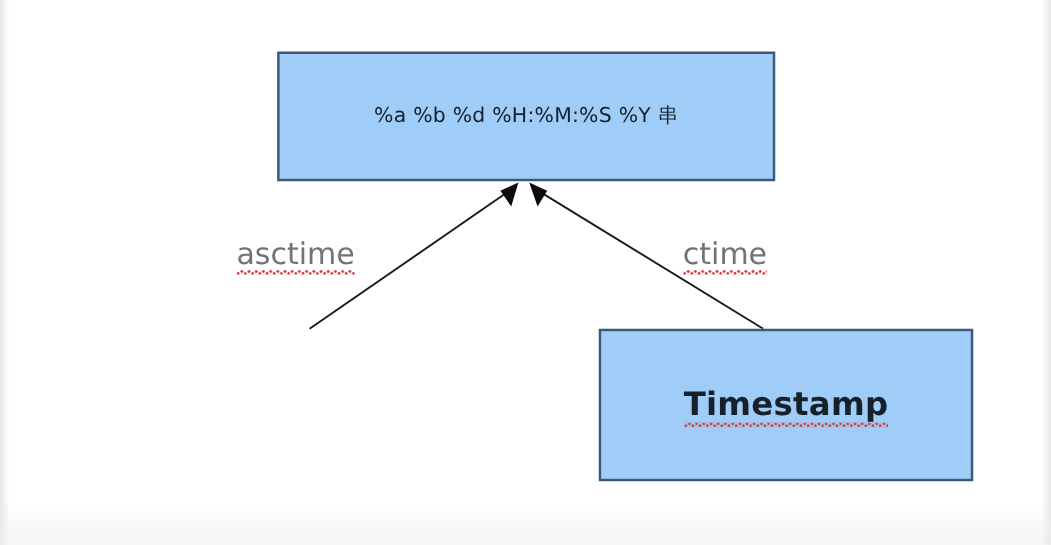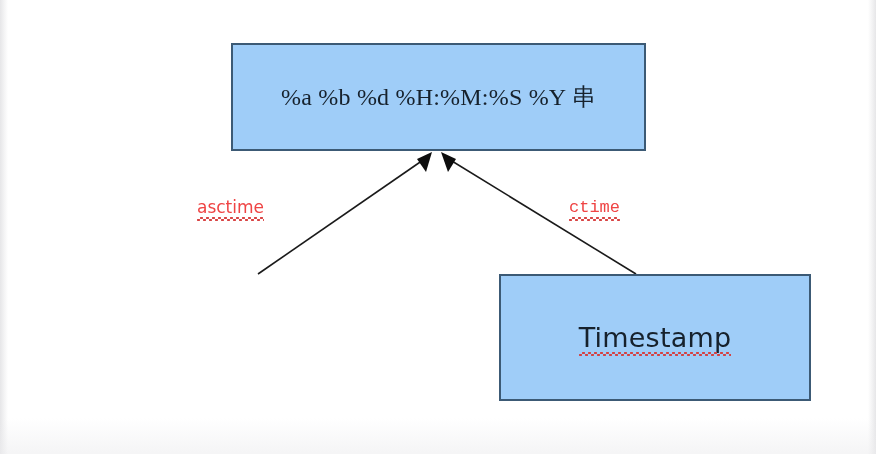--- a/index.html
+++ b/index.html
@@ -63,23 +63,23 @@
     color: #16212c;
     font-size: 27px;
     line-height: 1;
     letter-spacing: 0.2px;
     white-space: nowrap;
   }
   .node .node-label { display: inline-block; }
 
   #node-format   { left: 231px; top: 43px;  width: 415px; height: 108px; }
   #node-struct   { left: 85px;  top: 274px; width: 312px; height: 127px; }
-  #node-ts       { left: 499px; top: 274px; width: 312px; height: 127px; }
+  #node-ts       { left: 499px; top: 274px; width: 312px; height: 127px; font-weight: bold; }
 
-  #node-format .node-label { font-size: 24px; font-family: Liberation Serif, serif; }
+  #node-format .node-label { font-size: 17px; }
   #node-struct .node-label { font-size: 27px; }
   #node-ts     .node-label { font-size: 27px; }
 
   
   .squiggle {
     position: relative;
     display: inline-block;
   }
   .squiggle::after {
     content: "";
@@ -92,27 +92,27 @@
       radial-gradient(circle at 1.5px 3px, rgba(214,58,58,0.95) 1.1px, transparent 1.3px),
       radial-gradient(circle at 4.5px 1px, rgba(214,58,58,0.95) 1.1px, transparent 1.3px);
     background-size: 6px 4px;
     background-repeat: repeat-x;
     pointer-events: none;
   }
 
   
   .edge-label {
     position: absolute;
-    font-size: 17px;
-    color: #ef4444;
+    font-size: 25px;
+    color: #737373;
     line-height: 1;
     white-space: nowrap;
   }
   #edge-label-asctime { left: 197px; top: 199px; }
-  #edge-label-ctime   { left: 569px; top: 199px; font-family: Liberation Mono, monospace; }
+  #edge-label-ctime   { left: 569px; top: 199px; }
 
   
   #edges {
     position: absolute;
     left: 0;
     top: 0;
     width: 876px;
     height: 454px;
     pointer-events: none;
   }

